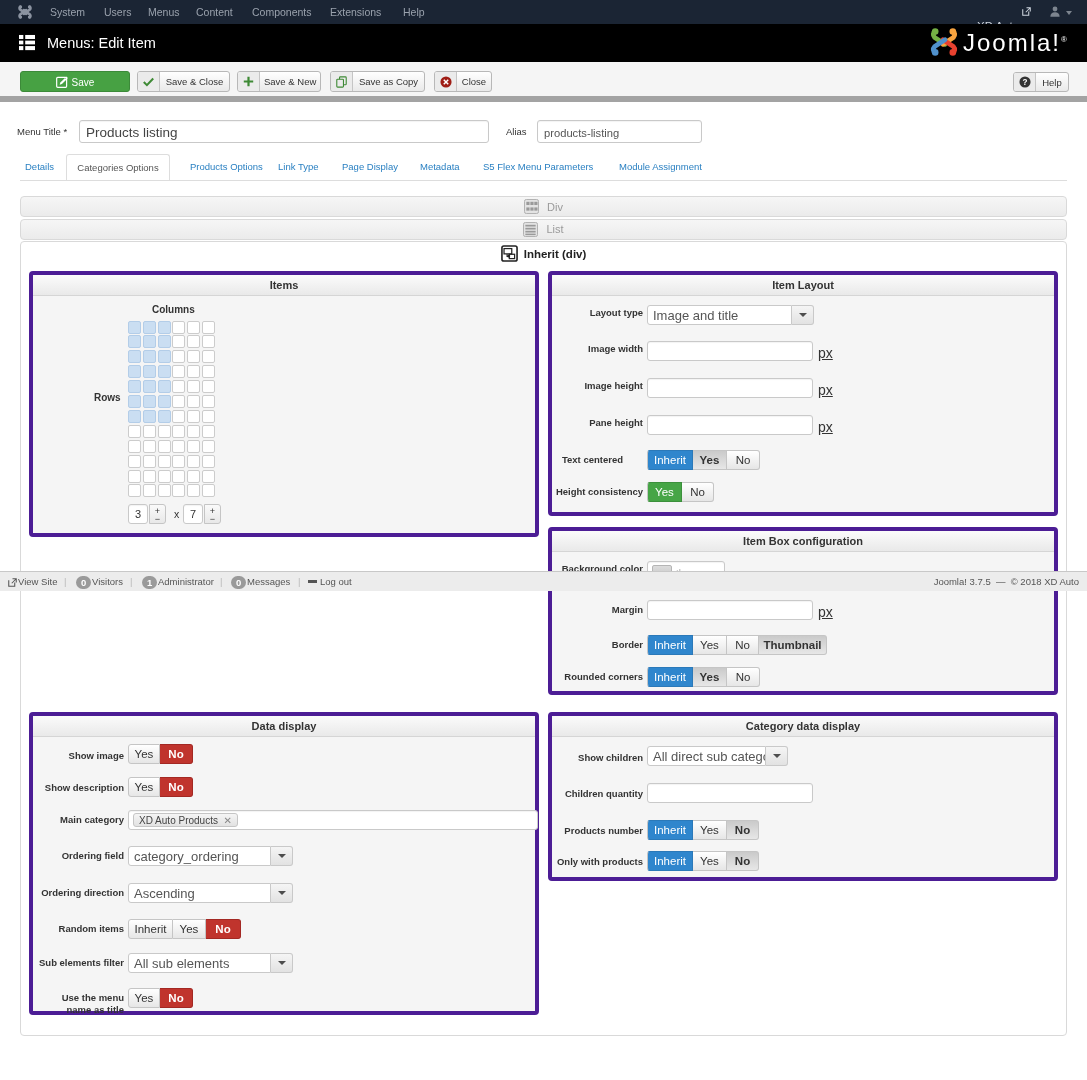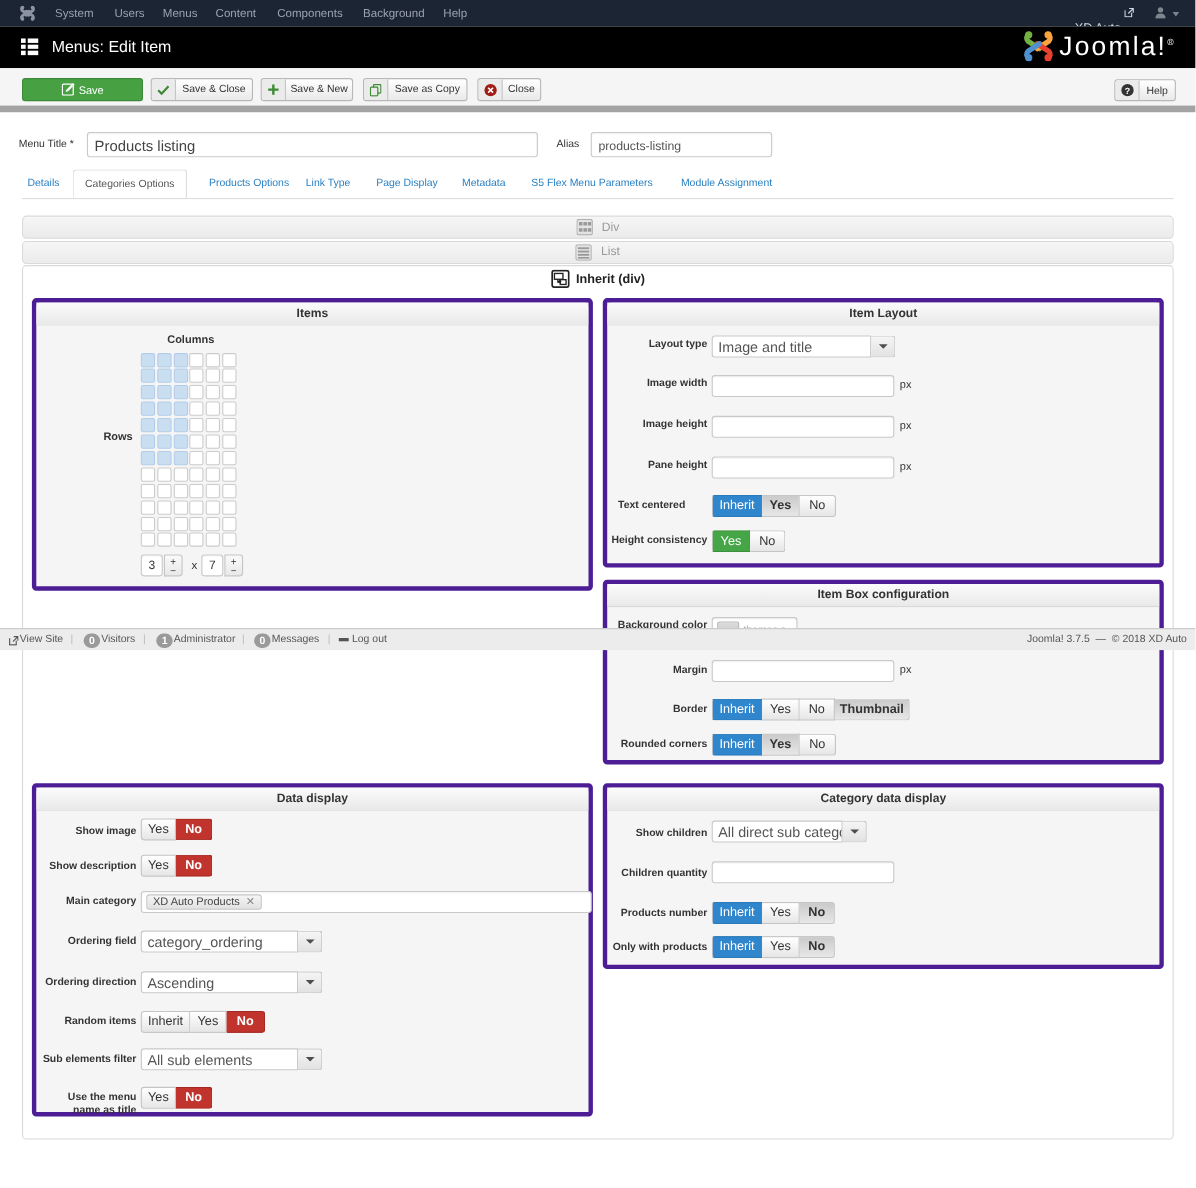--- a/index.html
+++ b/index.html
@@ -55,21 +55,21 @@
 .bg .red { background:#c0342d; border-color:#a32823; color:#fff; font-weight:bold; }
 .bg .green { background:#46a546; border-color:#3c903c; color:#fff; }
 .bg .gray { background:linear-gradient(#cacaca,#e7e7e7); font-weight:bold; }
 
 
 .sel { position:absolute; height:20px; display:flex; }
 .sel .v { background:#fff; border:1px solid #c9c9c9; border-radius:3px 0 0 3px; height:20px; font-size:13px; color:#555; padding-left:5px; display:flex; align-items:center; white-space:nowrap; overflow:hidden; }
 .sel .c { width:22px; height:20px; background:linear-gradient(#f5f5f5,#e2e2e2); border:1px solid #c9c9c9; border-left:none; border-radius:0 3px 3px 0; display:flex; align-items:center; justify-content:center; }
 .caret { width:0; height:0; border-left:4px solid transparent; border-right:4px solid transparent; border-top:4px solid #4d4d4d; }
 
-.px { position:absolute; font-size:10px; color:#333; }
+.px { position:absolute; font-size:14px; color:#333;text-decoration:underline; }
 
 
 .cell { position:absolute; width:13px; height:13px; background:#fff; border:1px solid #ccc; border-radius:2px; }
 .cell.on { background:#cadef2; border-color:#b3cde8; }
 
 
 #statusbar { position:absolute; left:0; top:571px; width:1087px; height:20px; background:#ececec; border-top:1px solid #c8c8c8; z-index:50; font-size:9.5px; color:#555; }
 #statusbar .item { position:absolute; top:4px; white-space:nowrap; }
 .badge { display:inline-block; background:#9a9a9a; color:#fff; font-size:9.5px; font-weight:bold; border-radius:8px; padding:1px 5px; }
 </style>
@@ -90,21 +90,21 @@
           <circle cx="23.2" cy="3.8" r="3.4"></circle>
           <circle cx="4.8" cy="24.2" r="3.4"></circle>
           <circle cx="23.2" cy="24.2" r="3.4"></circle>
     </g>
   </svg>
   <span class="menu" style="left:50px">System</span>
   <span class="menu" style="left:104px">Users</span>
   <span class="menu" style="left:148px">Menus</span>
   <span class="menu" style="left:196px">Content</span>
   <span class="menu" style="left:252px">Components</span>
-  <span class="menu" style="left:330px">Background</span>
+  <span class="menu" style="left:330px">Extensions</span>
   <span class="menu" style="left:403px">Help</span>
   <span class="menu right" style="left:977px;font-size:11.5px">XD Auto</span>
   <svg class="abs" style="left:1022px;top:7px" width="9" height="9" viewBox="0 0 12 12">
         <path d="M1,3 L1,11 L9,11 L9,6 M6,1 L11,1 L11,6 M11,1 L5,7" stroke="#cfd6df" fill="none" stroke-width="1.4"></path>
       </svg>
   <svg class="abs" style="left:1050px;top:6px" width="10" height="11" viewBox="0 0 14 15">
         <circle cx="7" cy="4" r="3.4" fill="#7d858f"></circle>
         <path d="M0.5,15 Q0.5,8.5 7,8.5 Q13.5,8.5 13.5,15 Z" fill="#7d858f"></path>
       </svg>
   <div class="abs" style="left:1066px;top:11px;width:0;height:0;border-left:3.5px solid transparent;border-right:3.5px solid transparent;border-top:4px solid #7d858f"></div>

